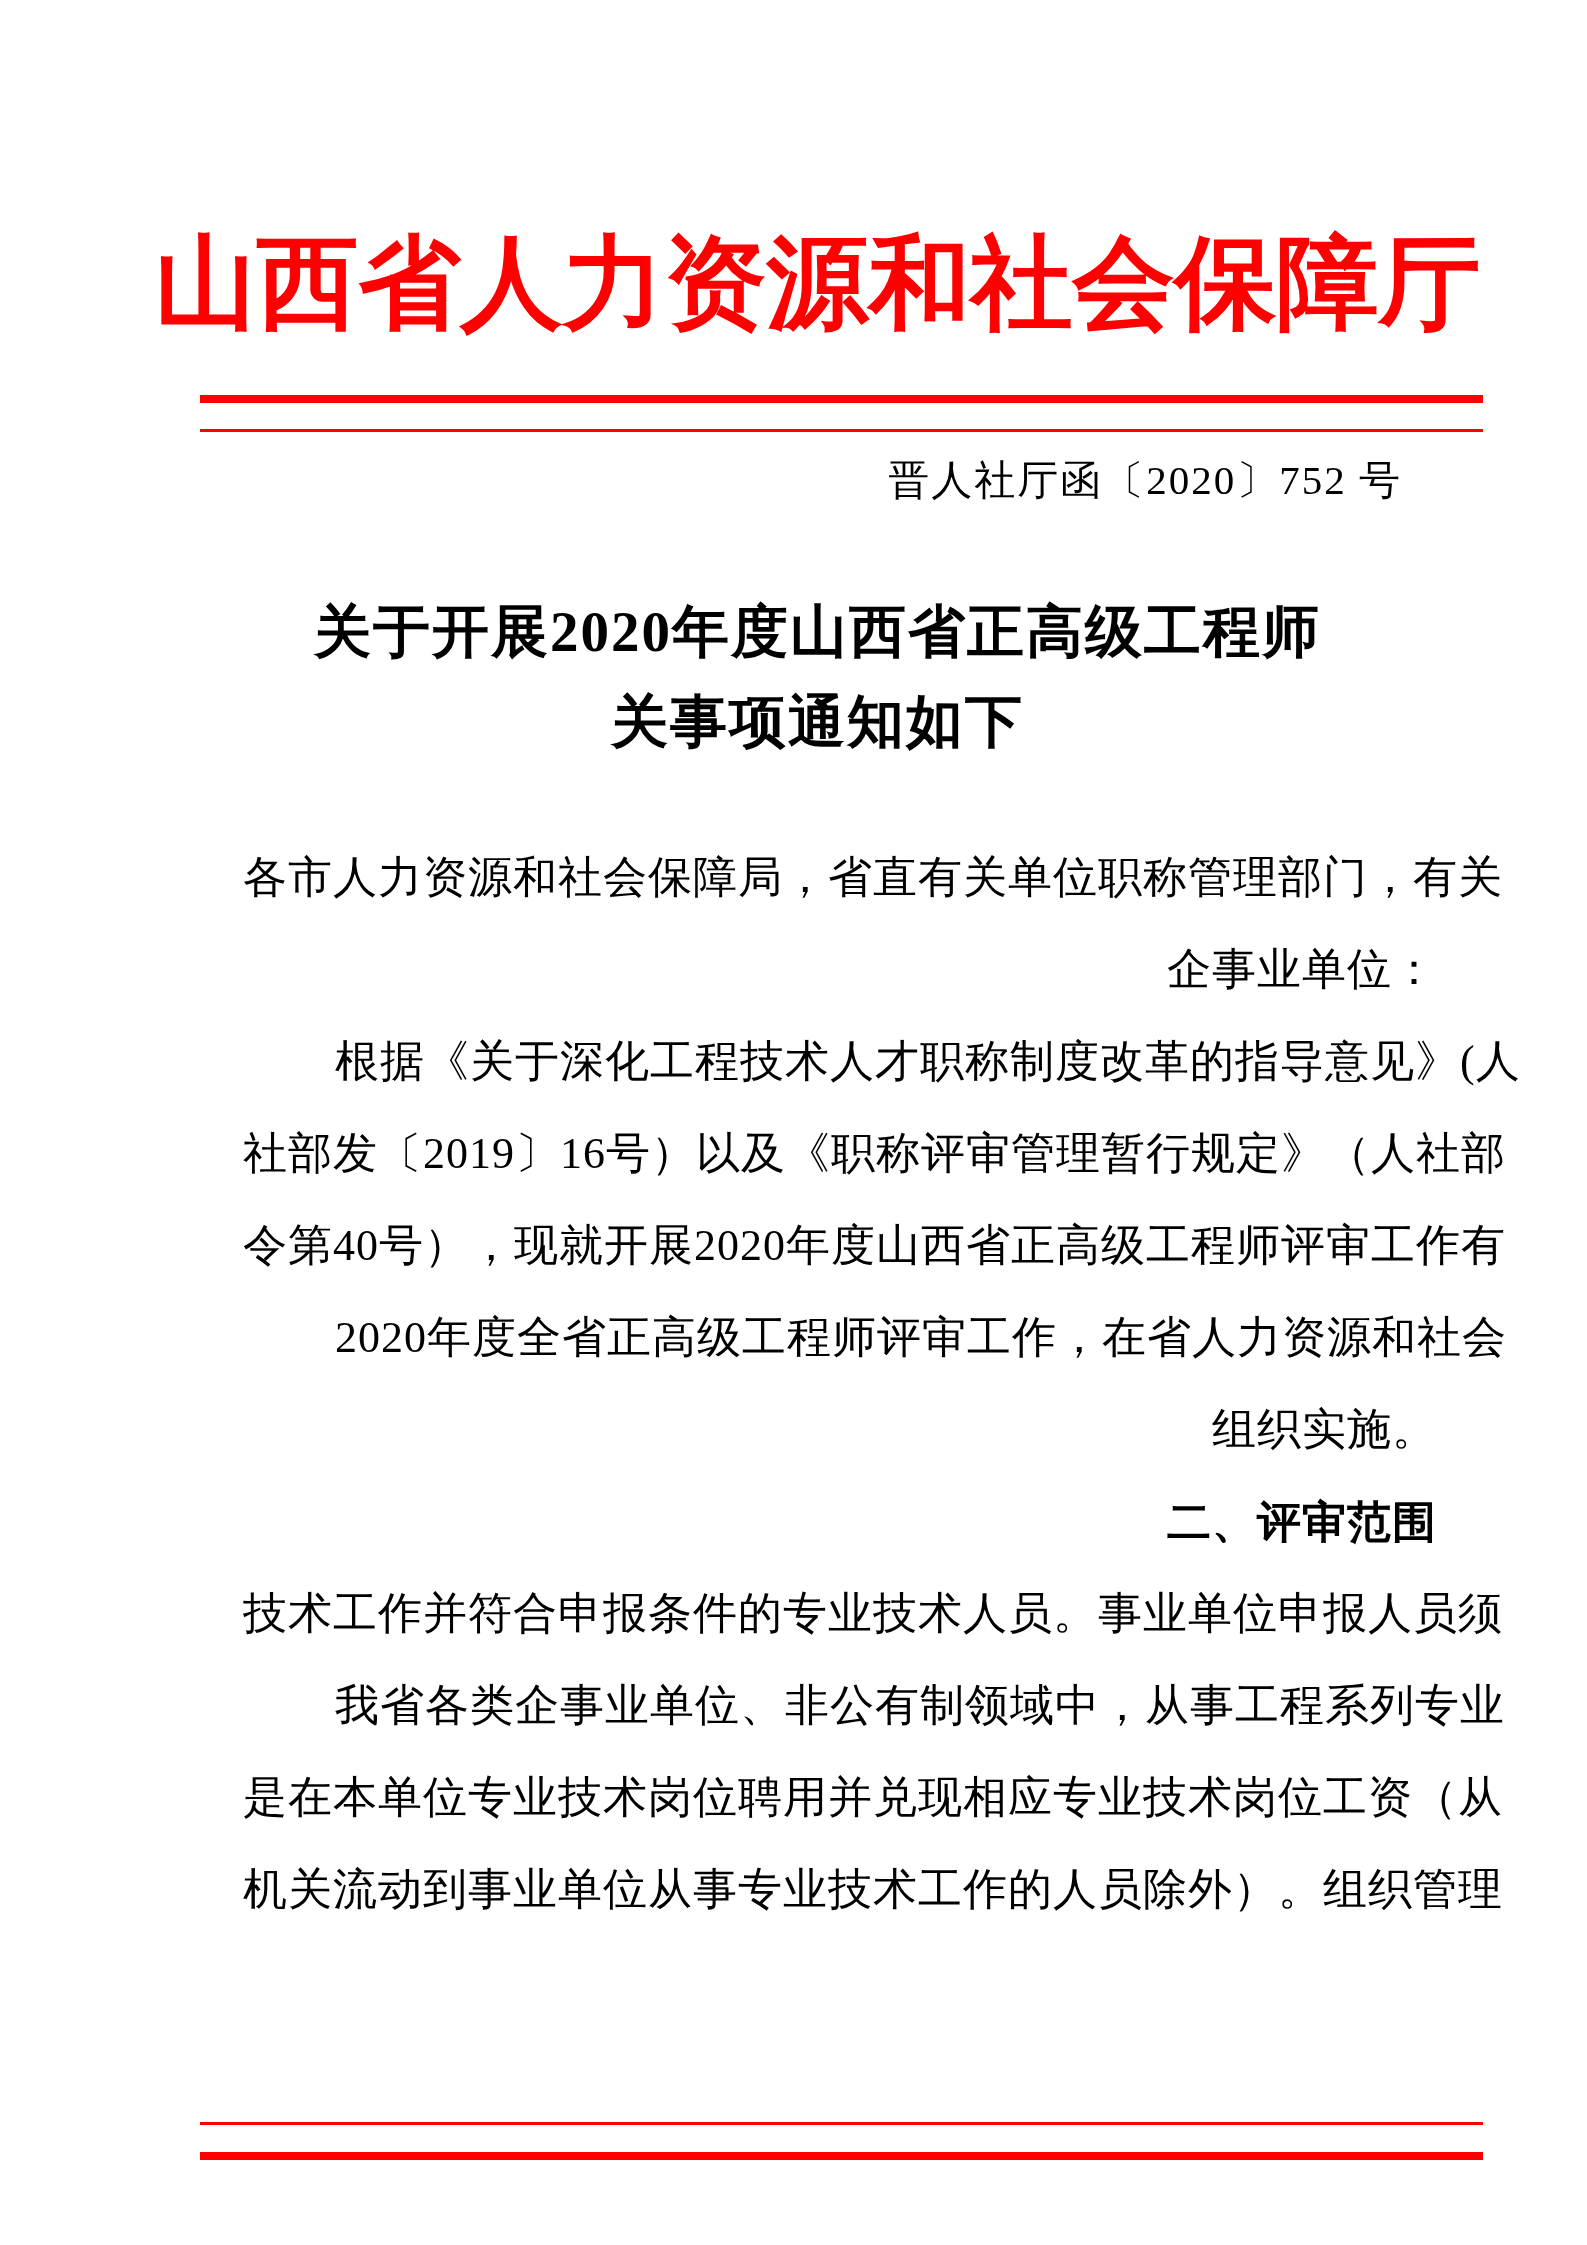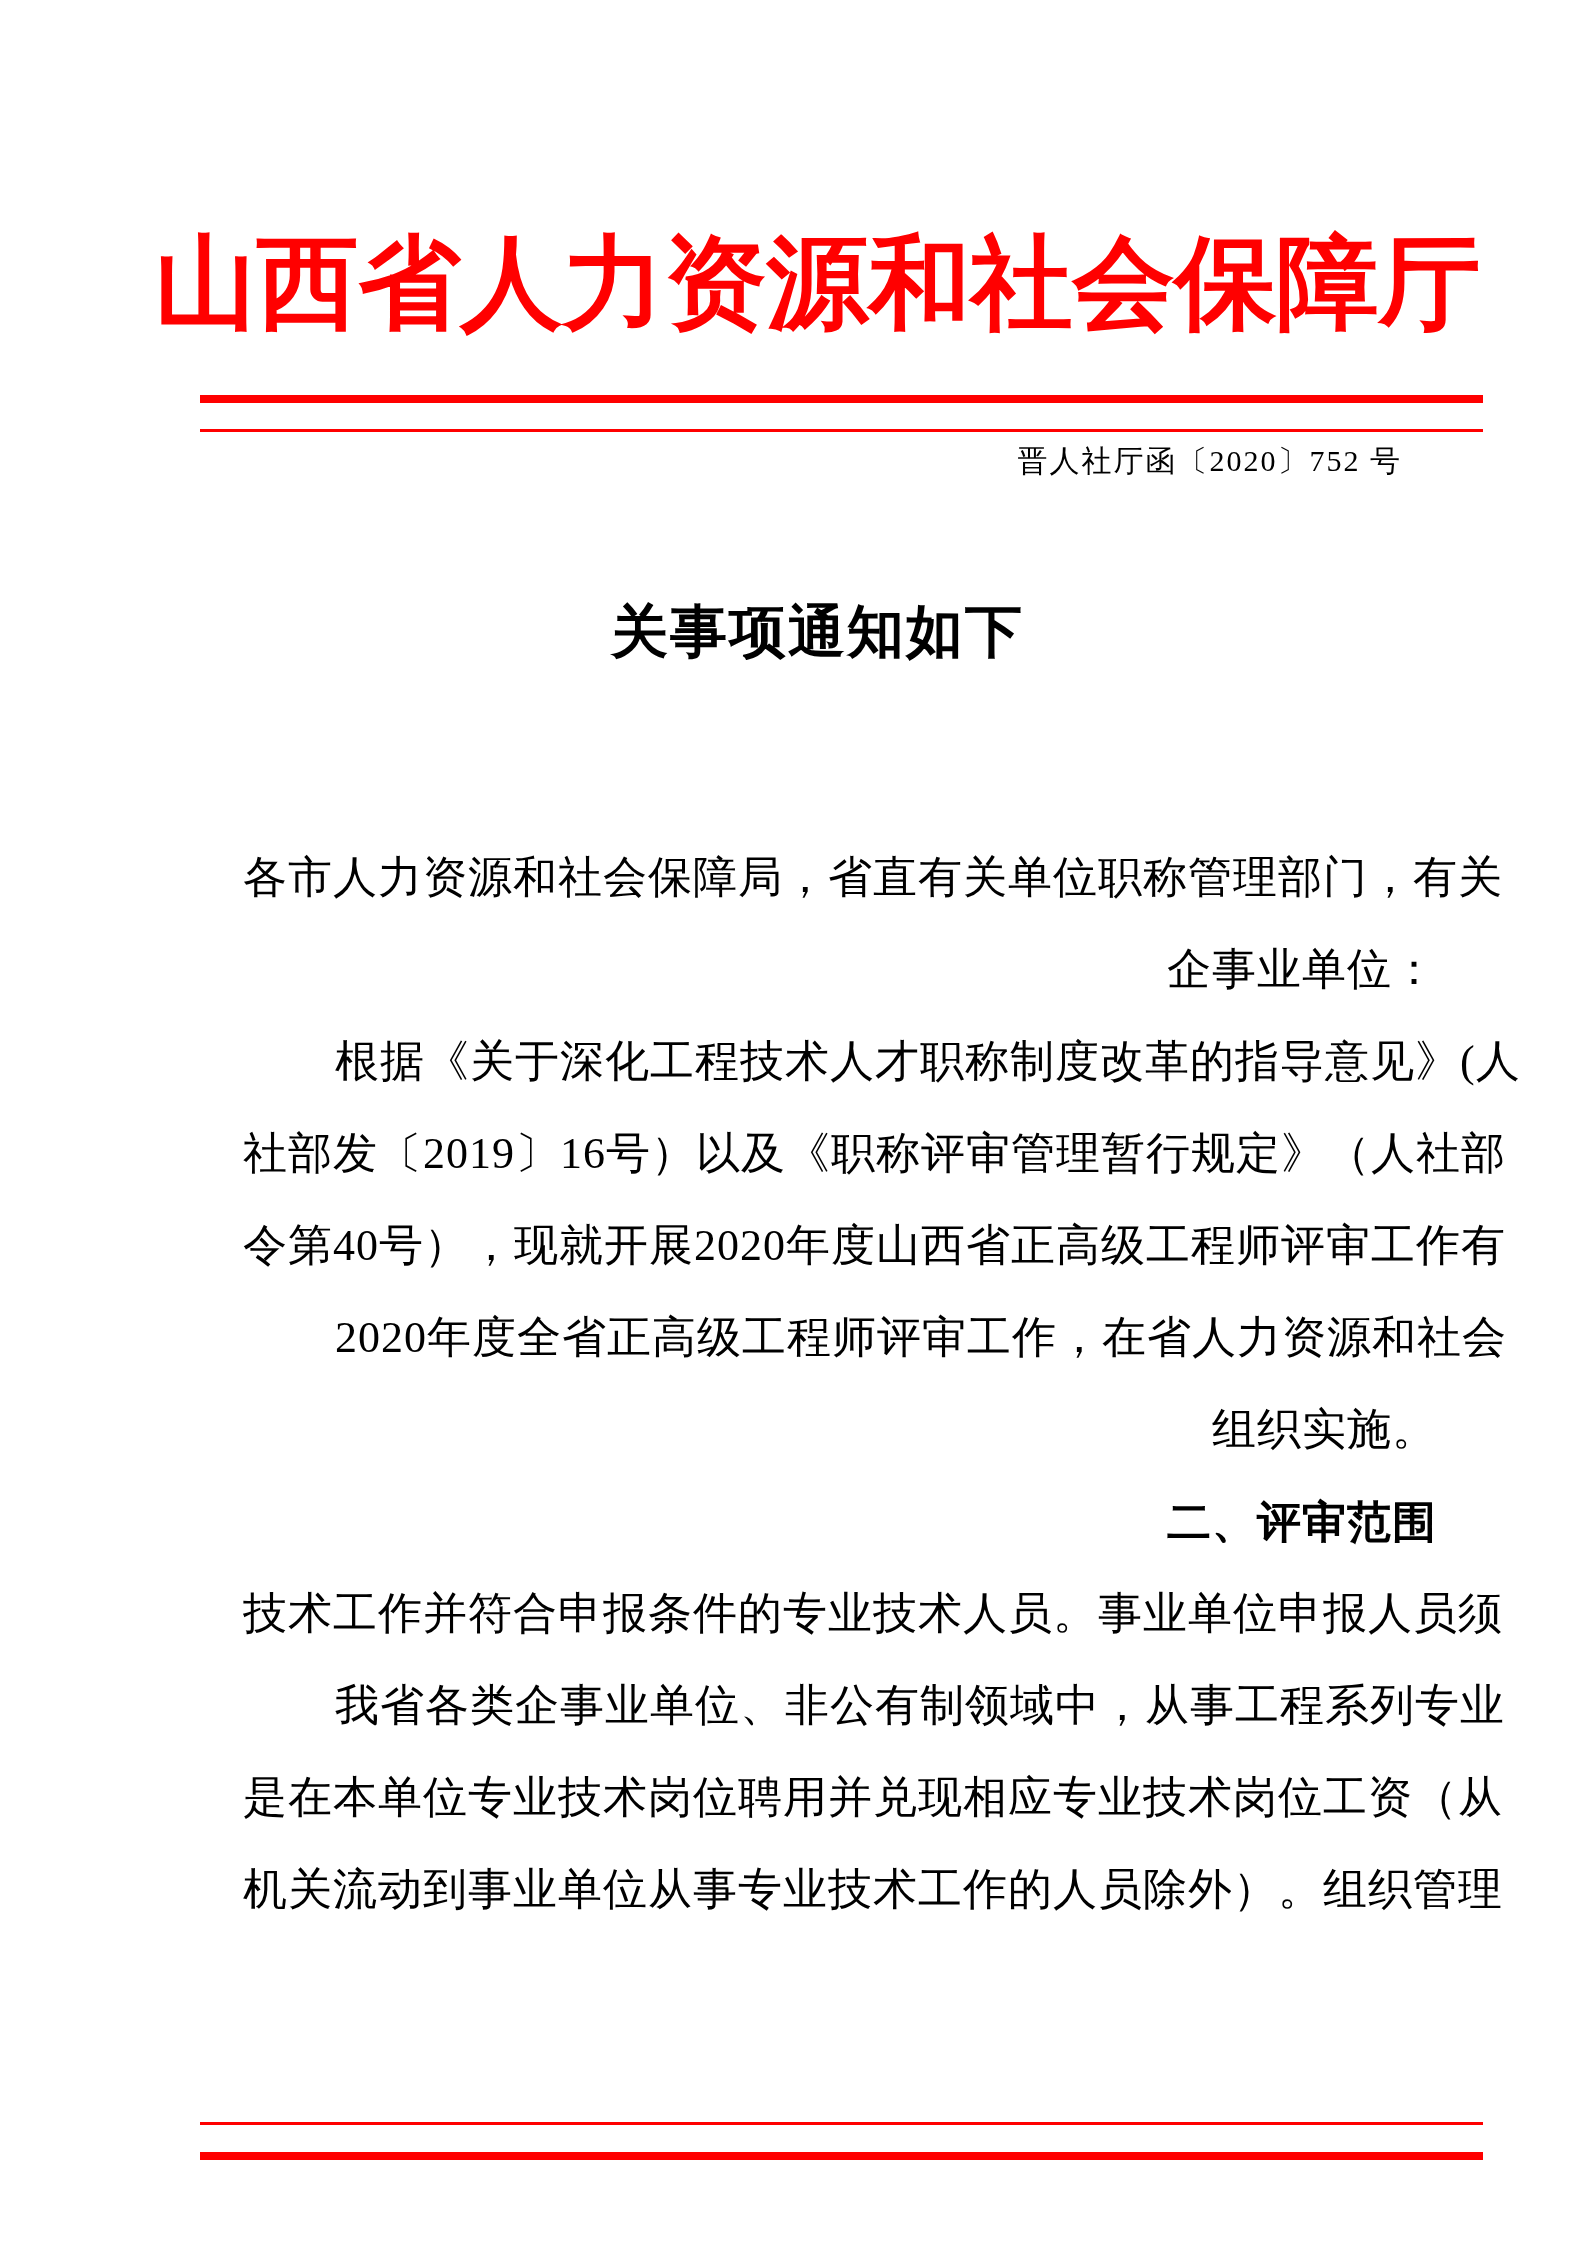--- a/index.html
+++ b/index.html
@@ -39,23 +39,23 @@
   .rule-top{top:347px;}
   .rule-top .b1{height:8px;}
   .rule-top .g1{height:2px;}
   .rule-top .b2{height:3px;}
   .rule-bottom{top:2074px;}
   .rule-bottom .b1{height:3px;}
   .rule-bottom .g1{height:3px;}
   .rule-bottom .b2{height:8px;}
   .doc-number{
     position:absolute;
-    top:401px;
+    top:420px;
     right:197px;
-    font-size:30px;
+    font-size:41px;
     line-height:48px;
     letter-spacing:2px;
     color:var(--ink,#000000);
     white-space:nowrap;
   }
   .notice-title{
     position:absolute;
     top:545px;left:0;right:0;
     text-align:center;
     font-size:57px;
@@ -93,20 +93,21 @@
 
 <div class="rule rule-top">
   <div class="bar b1"></div>
   <div class="gap g1"></div>
   <div class="bar b2"></div>
 </div>
 
 <div class="doc-number">晋人社厅函〔2020〕752 号</div>
 
 <div class="notice-title">
+  <div>关于开展2020年度山西省正高级工程师</div>
   <div>关事项通知如下</div>
 </div>
 
 <div class="notice-body">
     <div class="body-line">各市人力资源和社会保障局，省直有关单位职称管理部门，有关</div>
     <div class="body-line">企事业单位：</div>
     <div class="body-line indent">根据《关于深化工程技术人才职称制度改革的指导意见》(人</div>
     <div class="body-line">社部发〔2019〕16号）以及《职称评审管理暂行规定》（人社部</div>
     <div class="body-line">令第40号），现就开展2020年度山西省正高级工程师评审工作有</div>
     <div class="body-line indent">2020年度全省正高级工程师评审工作，在省人力资源和社会</div>

